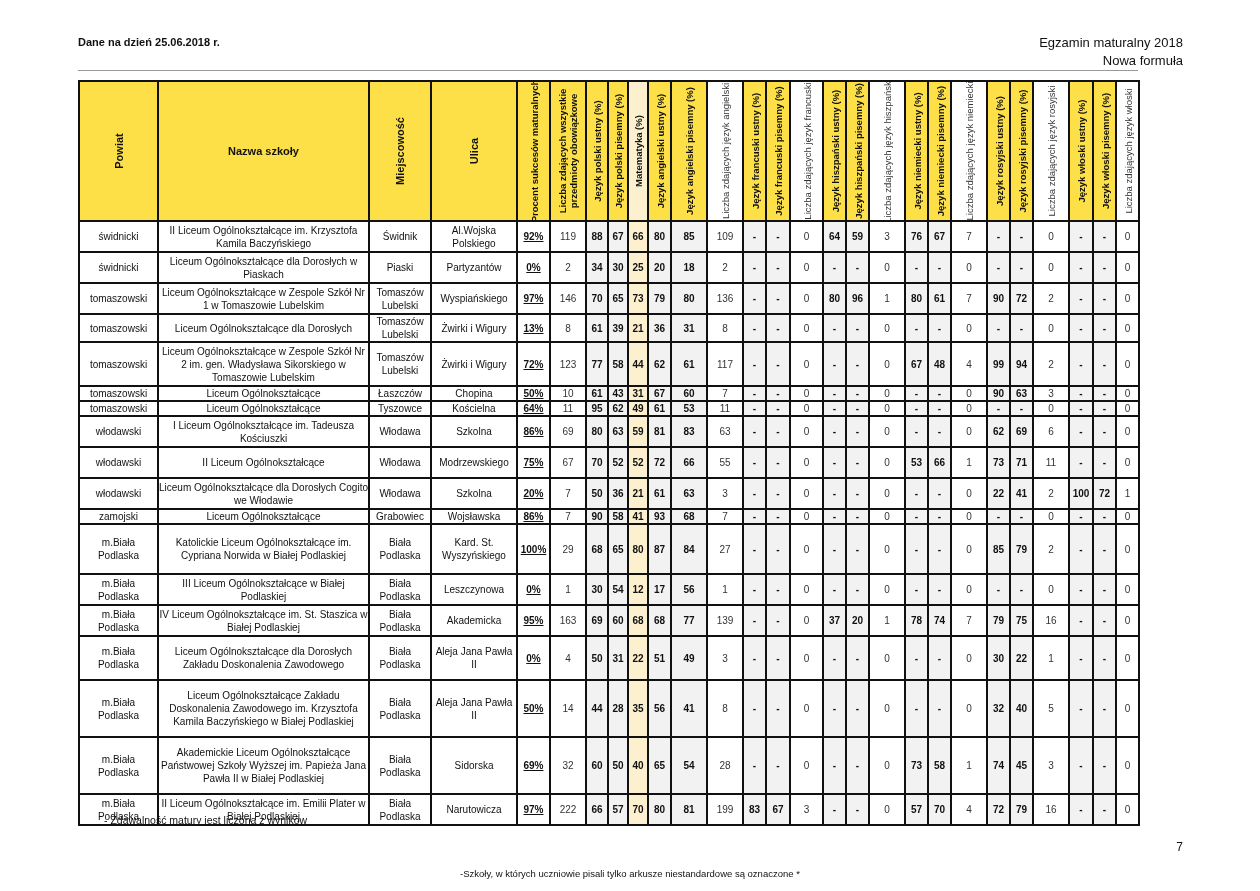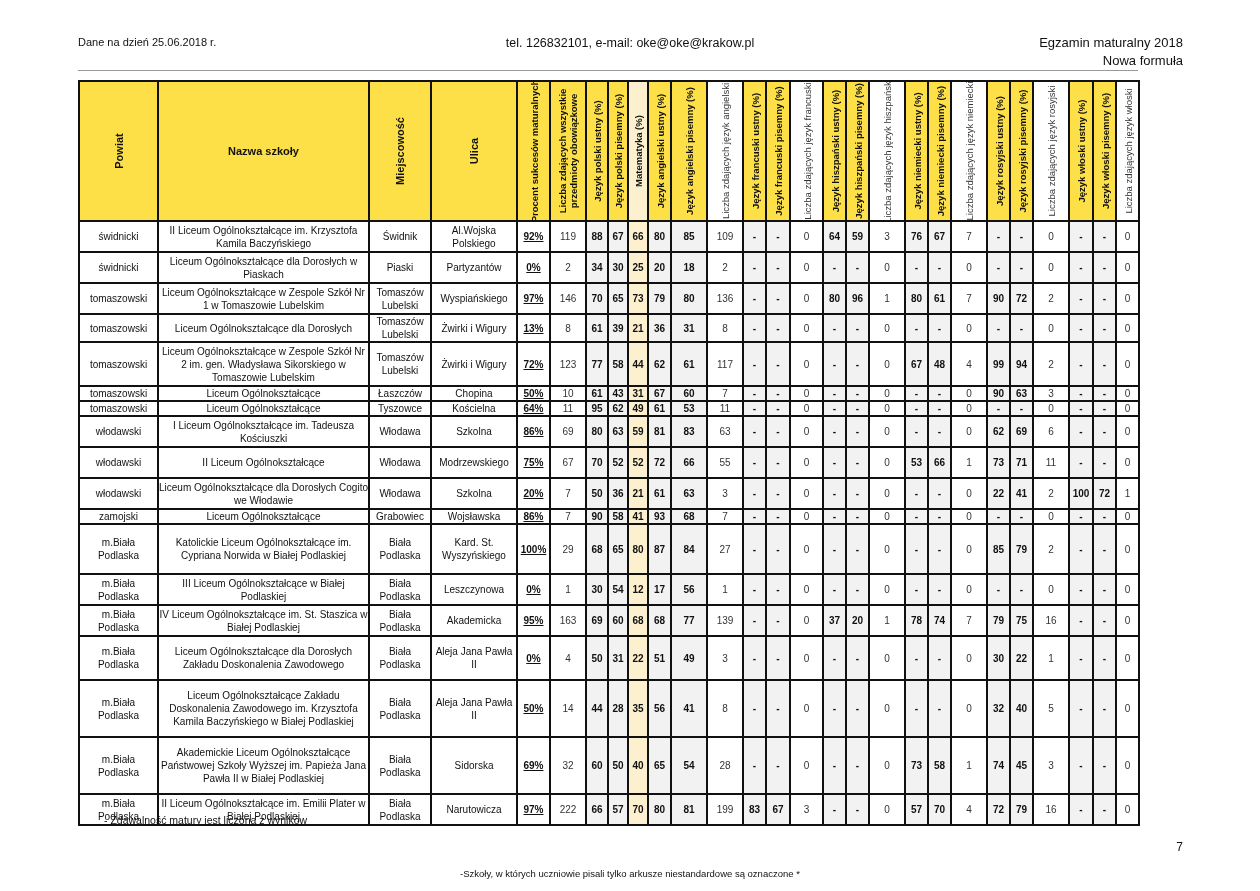--- a/index.html
+++ b/index.html
@@ -1,17 +1,17 @@
 <!DOCTYPE html>
 <html><head>
 <meta charset="utf-8">
 <style>
   html, body { margin:0; padding:0; background:#ffffff; }
   body { width:1260px; height:891px; position:relative; overflow:hidden; font-family:"Liberation Sans", sans-serif; color:#111; }
-  .hdr-left { position:absolute; left:78px; top:36px; font-size:11px; }
+  .hdr-left { position:absolute; left:78px; top:36px; font-size:11px;font-weight:bold; }
   .hdr-center { position:absolute; left:400px; top:34px; width:460px; text-align:center; font-size:12.5px; line-height:18px; }
   .hdr-right { position:absolute; right:77px; top:34px; text-align:right; font-size:13px; line-height:18px; }
   .hdr-rule { position:absolute; left:78px; top:70px; width:1060px; height:1px; background:#999; }
   table.grid { position:absolute; left:78px; top:80px; border-collapse:collapse; table-layout:fixed; }
   table.grid th, table.grid td { border:2px solid #111; padding:0; overflow:hidden; }
   table.grid th { background:#fde047; height:138px; font-weight:bold; font-size:9.5px; position:relative; }
   table.grid th.thin { font-weight:normal; background:#fff; color:#333; }
   table.grid th.mat { background:#fdf0cf; }
   .vt { position:absolute; left:50%; top:50%; transform:translate(-50%,-50%) rotate(-90deg); white-space:nowrap; text-align:center; line-height:11px; }
   .ht { font-size:11px; }
@@ -24,21 +24,20 @@
   td.cnt { color:#333; }
   .foot1 { position:absolute; left:78px; top:812px; font-size:10.5px; line-height:17px;margin-left:26px; }
   .foot2 { position:absolute; left:460px; top:841px; font-size:9.5px;margin-top:27px; }
   .pagenum { position:absolute; right:77px; top:840px; font-size:12px; }
 </style>
 </head>
 <body>
 
 <div class="hdr-left">Dane na dzień 25.06.2018 r.</div>
 <div class="hdr-center">
-  <div>tel. 126832101, e-mail: oke@oke@krakow.pl</div>
 </div>
 <div class="hdr-right">
   <div>Egzamin maturalny 2018</div>
   <div>Nowa formuła</div>
 </div>
 <div class="hdr-rule"></div>
 
 <table class="grid">
   <colgroup>
     <col style="width:79px">

